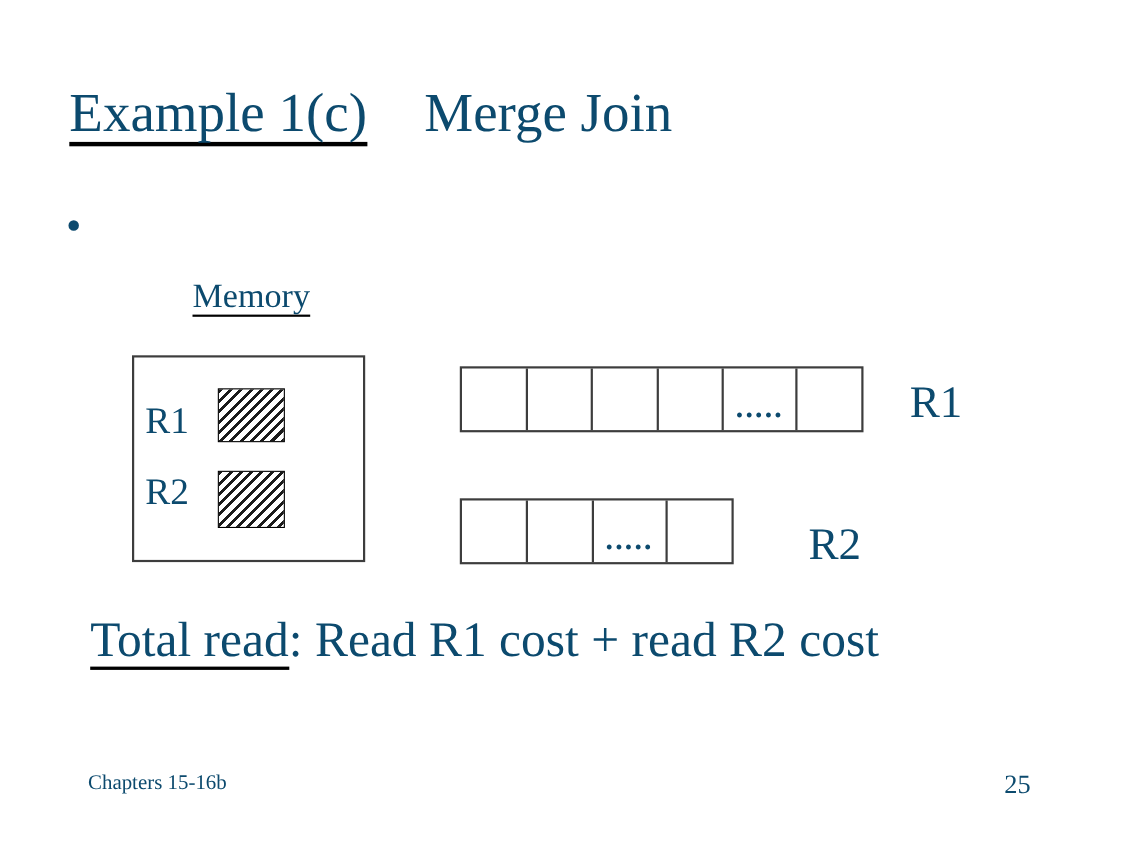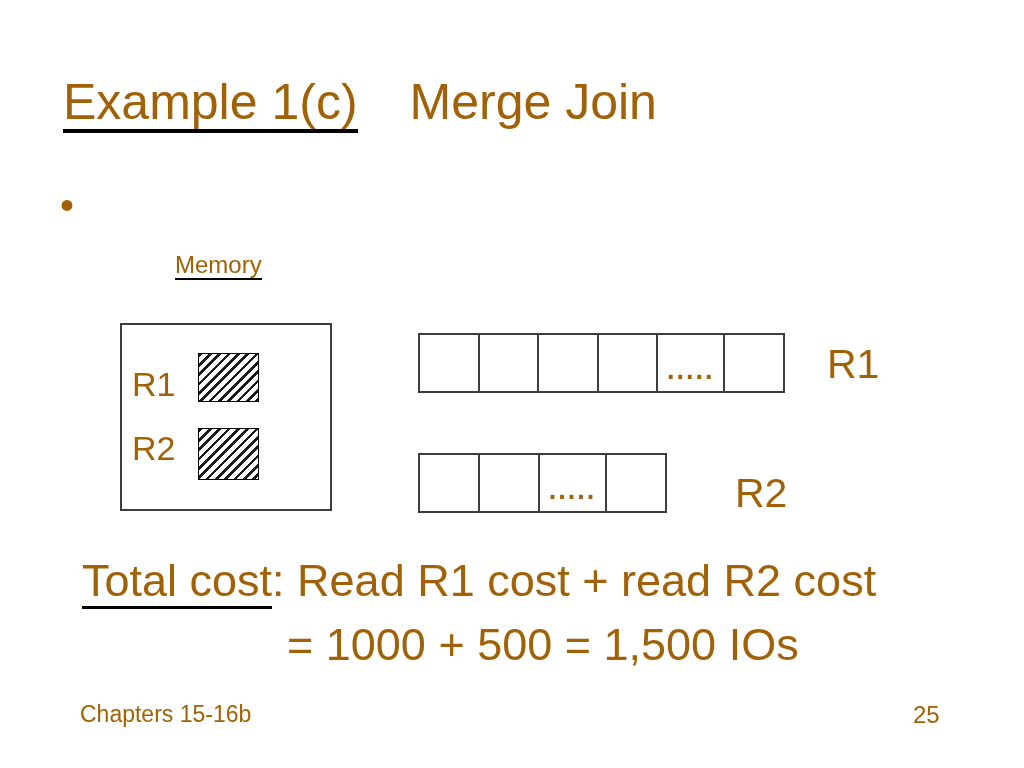--- a/index.html
+++ b/index.html
@@ -2,41 +2,41 @@
 <html><head>
 <meta charset="utf-8">
 <style>
   * { margin: 0; padding: 0; box-sizing: border-box; }
   html, body { background: #ffffff; }
   .slide {
     position: relative;
     width: 1024px;
     height: 768px;
     background: #ffffff;
-    font-family: Liberation Sans, sans-serif;
-    color: #a16207;
+    font-family: Liberation Serif, serif;
+    color: #0c4a6e;
     overflow: hidden;
   }
   .abs { position: absolute; white-space: nowrap; }
 
   
   .title { left: 63px; top: 76px; font-size: 50px; line-height: 1.05; }
   .title .u-part {
     display: inline-block;
     border-bottom: 4px solid #000;
   }
   .title .rest { display: inline-block; margin-left: 52px; }
 
   
   .bullet-marker { left: 60px; top: 183px; font-size: 40px; line-height: 1.1; }
   .bullet-text   { left: 97px; top: 183px; font-size: 40px; line-height: 1.1; }
 
   
   .memory-label {
-    left: 175px; top: 252px; font-size: 24px; line-height: 1.1;
+    left: 175px; top: 252px; font-size: 31px; line-height: 1.1;
   }
   .memory-label span { display: inline-block; border-bottom: 2px solid #000; }
 
   
   .memory-box {
     left: 120px; top: 323px; width: 212px; height: 188px;
     border: 2px solid #3d3d3d;
   }
   .mem-r1-label { left: 10px; top: 40px;  font-size: 34px; }
   .mem-r2-label { left: 10px; top: 104px; font-size: 34px; }
@@ -71,21 +71,21 @@
   }
   .r1-row-label { left: 827px; top: 341px; font-size: 41px; }
   .r2-row-label { left: 735px; top: 470px; font-size: 41px; }
 
   
   .total-line1 { left: 82px;  top: 556px; font-size: 45px; line-height: 1.12; }
   .total-line1 .u-part { display: inline-block; border-bottom: 3px solid #000; }
   .total-line2 { left: 287px; top: 620px; font-size: 45px; line-height: 1.12; }
 
   
-  .footer-left { left: 80px;  top: 701px; font-size: 23px; }
+  .footer-left { left: 80px;  top: 701px; font-size: 19px; }
   .footer-page { left: 913px; top: 701px; font-size: 24px; }
 </style>
 </head>
 <body>
 
 <div class="slide">
 
   <div class="abs title">
     <span class="u-part">Example 1(c)</span><span class="rest">Merge Join</span>
   </div>
@@ -119,20 +119,19 @@
     <div class="cell"></div>
     <div class="cell"></div>
     <div class="cell dots-cell">
       <span class="dots">.....</span>
     </div>
     <div class="cell"></div>
   </div>
   <div class="abs r2-row-label">R2</div>
 
   <div class="abs total-line1">
-    <span class="u-part">Total cost</span><span>: Read R1 cost + read R2 cost</span>
+    <span class="u-part">Total read</span><span>: Read R1 cost + read R2 cost</span>
   </div>
-  <div class="abs total-line2">= 1000 + 500 = 1,500 IOs</div>
 
   <div class="abs footer-left">Chapters 15-16b</div>
   <div class="abs footer-page">25</div>
 
 </div>
 
 </body></html>

